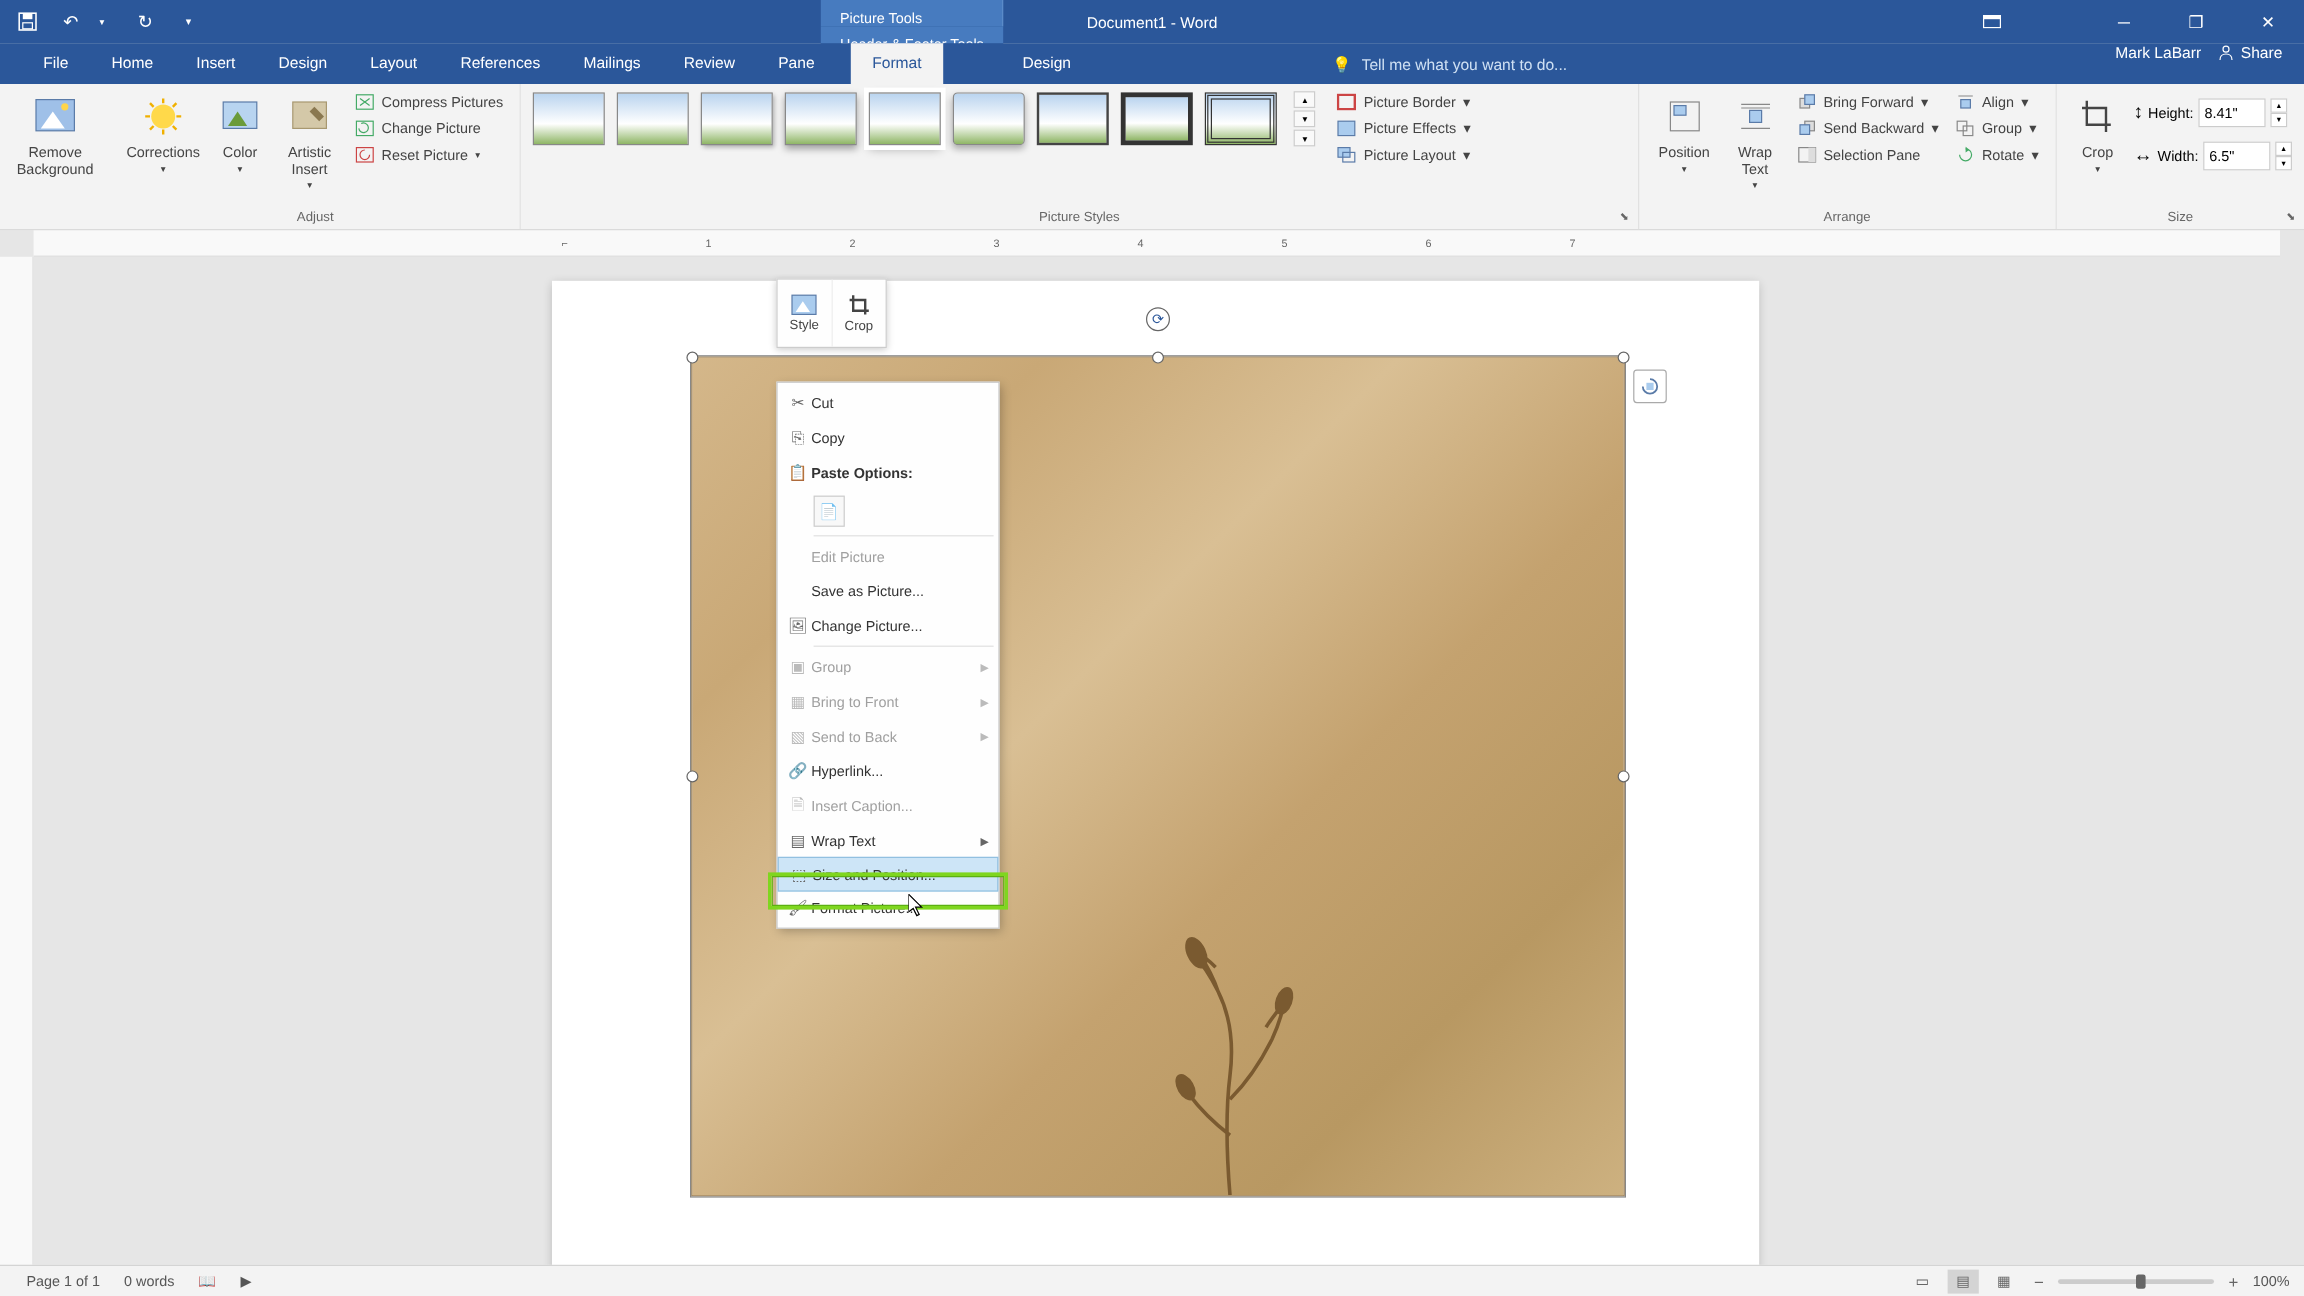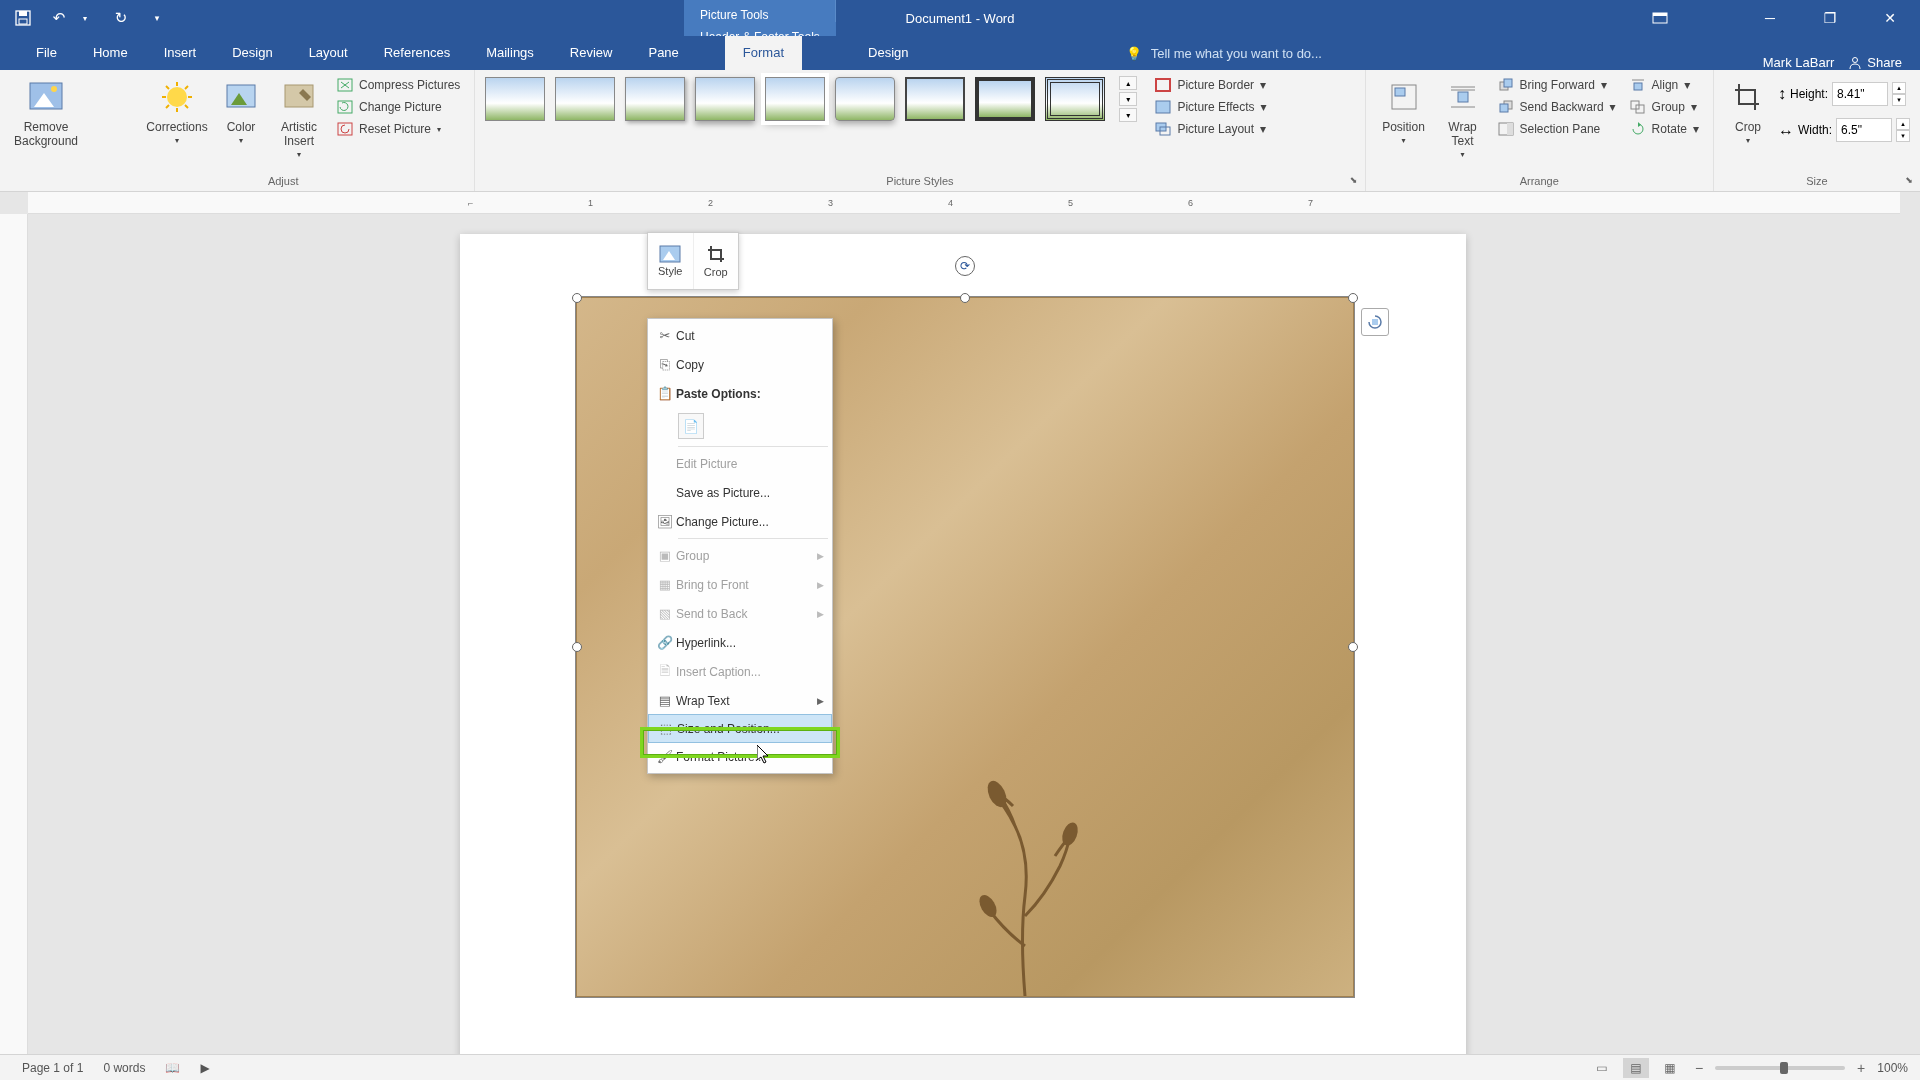--- a/index.html
+++ b/index.html
@@ -11,21 +11,21 @@
 .qat-btn { width: 22px; height: 22px; display: flex; align-items: center; justify-content: center; color: #fff; font-size: 15px; }
 .doc-title { position: absolute; left: 0; right: 0; text-align: center; font-size: 13px; pointer-events:none; }
 .context-tabs { position: absolute; left: 684px; top: 0; display: flex; height: 36px; flex-direction: column; }
 .ctx-tab { padding: 8px 16px 0 16px; font-size: 12px; background: #477bbf; height: 36px; display:flex; align-items:flex-start; }
 .ctx-tab:first-child{ border-right:1px solid #5a8bc9;}
 .win-controls { position: absolute; right: 0; display: flex; }
 .win-btn { width: 60px; height: 36px; display: flex; align-items: center; justify-content: center; font-size: 14px; }
 .ribbon-display { position: absolute; right: 240px; width: 40px; height: 36px; display:flex; align-items:center; justify-content:center; }
 
 
-.tabstrip { height: 34px; background: #2b579a; display: flex; align-items: flex-end; color: #fff; padding-left: 18px; position:relative; }
+.tabstrip { height: 34px; background: #2b579a; display: flex; align-items: flex-start; color: #fff; padding-left: 18px; position:relative; }
 .tab { padding: 0 18px; height: 34px; line-height: 34px; font-size: 13px; }
 .tab.active { background: #f3f3f3; color: #2b579a; }
 .tell-me { display: flex; align-items: center; margin-left: 200px; height: 34px; font-size: 13px; color: #cfe0f3; gap: 8px; }
 .tell-me input { background: transparent; border: none; color: #84cc16; width: 220px; font-size: 13px; outline: none; }
 .tell-me input::placeholder{ color:#cfe0f3; }
 .user-area { margin-left: auto; display: flex; align-items: center; gap: 14px; padding-right: 18px; font-size: 13px; }
 .share { display:flex; align-items:center; gap:5px;}
 
 
 .ribbon { height: 122px; background: #f3f3f3; border-bottom: 1px solid #d4d4d4; display: flex; }
@@ -136,21 +136,21 @@
 <div class="tabstrip">
   <div class="tab">File</div>
   <div class="tab">Home</div>
   <div class="tab">Insert</div>
   <div class="tab">Design</div>
   <div class="tab">Layout</div>
   <div class="tab">References</div>
   <div class="tab">Mailings</div>
   <div class="tab">Review</div>
   <div class="tab">Pane</div>
-  <div class="tab active" style="margin-left:28px;">Format</div>
+  <div class="tab active" style="margin-left:12px;">Format</div>
   <div class="tab" style="margin-left:48px;">Design</div>
   <div class="tell-me">
     <span>💡</span>
     <input placeholder="Tell me what you want to do..." style="">
   </div>
   <div class="user-area">
     <span>Mark LaBarr</span>
     <span class="share">
         <svg width="14" height="14" viewBox="0 0 14 14">
           <circle cx="7" cy="4" r="2.5" fill="none" stroke="#fff"></circle>
@@ -171,21 +171,21 @@
               <polygon points="6,26 16,12 26,26" fill="#fff"></polygon>
               <circle cx="26" cy="8" r="3" fill="#ffd54a"></circle>
             </svg>
           </div>
         <span>Remove Background</span>
       </div>
     </div>
   </div>
   <div class="group">
     <div class="group-row">
-      <div class="big-btn" style="width:68px;margin-left:41px;">
+      <div class="big-btn" style="width:68px;">
         <div class="icon-box">
             <svg width="34" height="34" viewBox="0 0 34 34">
               <circle cx="17" cy="17" r="10" fill="#ffd94a"></circle>
               <g stroke="#f0b000" stroke-width="2">
                 <line x1="17" y1="2" x2="17" y2="6"></line>
                 <line x1="17" y1="28" x2="17" y2="32"></line>
                 <line x1="2" y1="17" x2="6" y2="17"></line>
                 <line x1="28" y1="17" x2="32" y2="17"></line>
                 <line x1="6" y1="6" x2="9" y2="9"></line>
                 <line x1="25" y1="25" x2="28" y2="28"></line>

